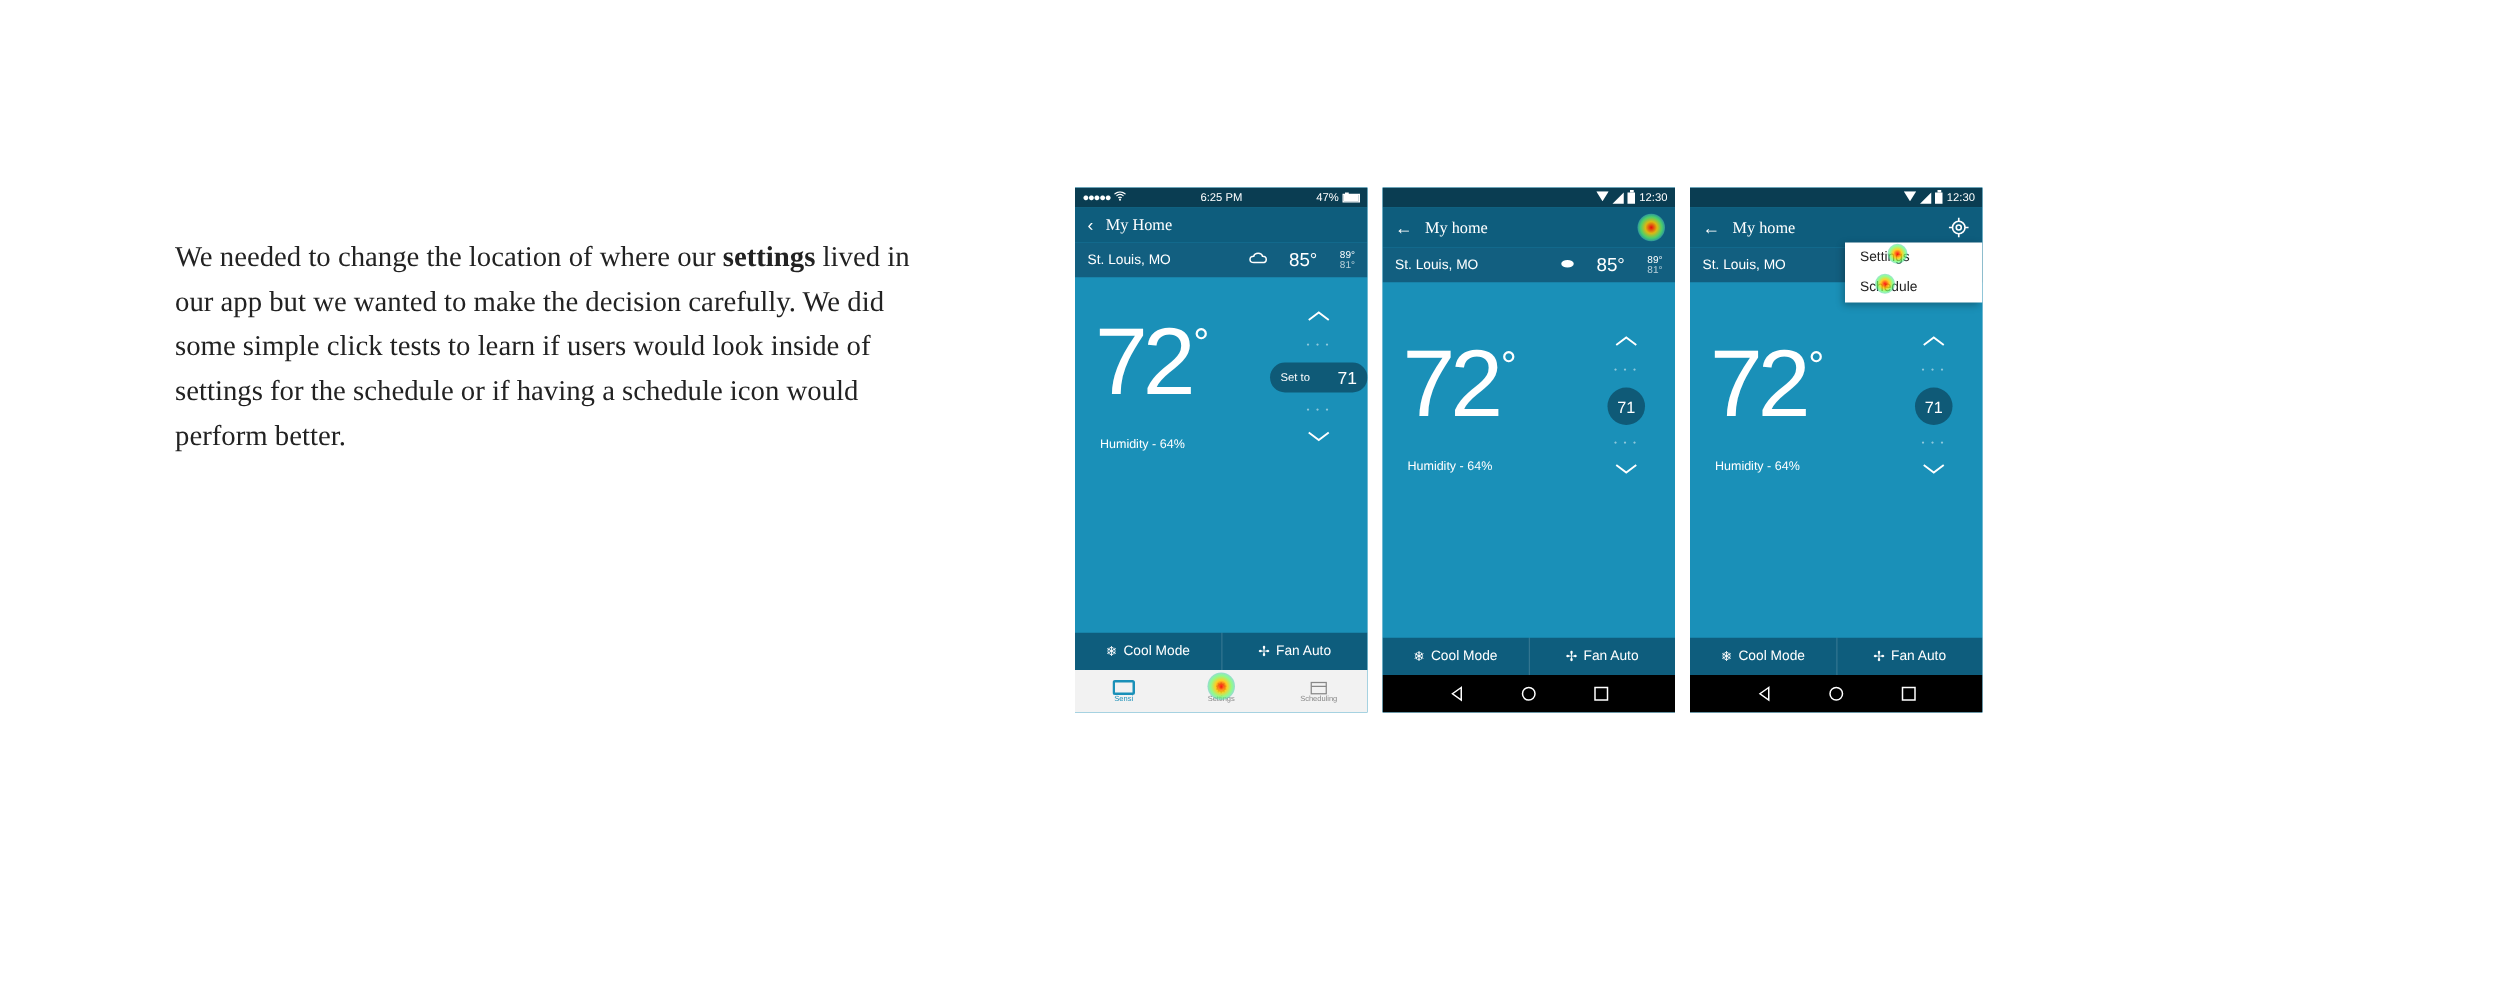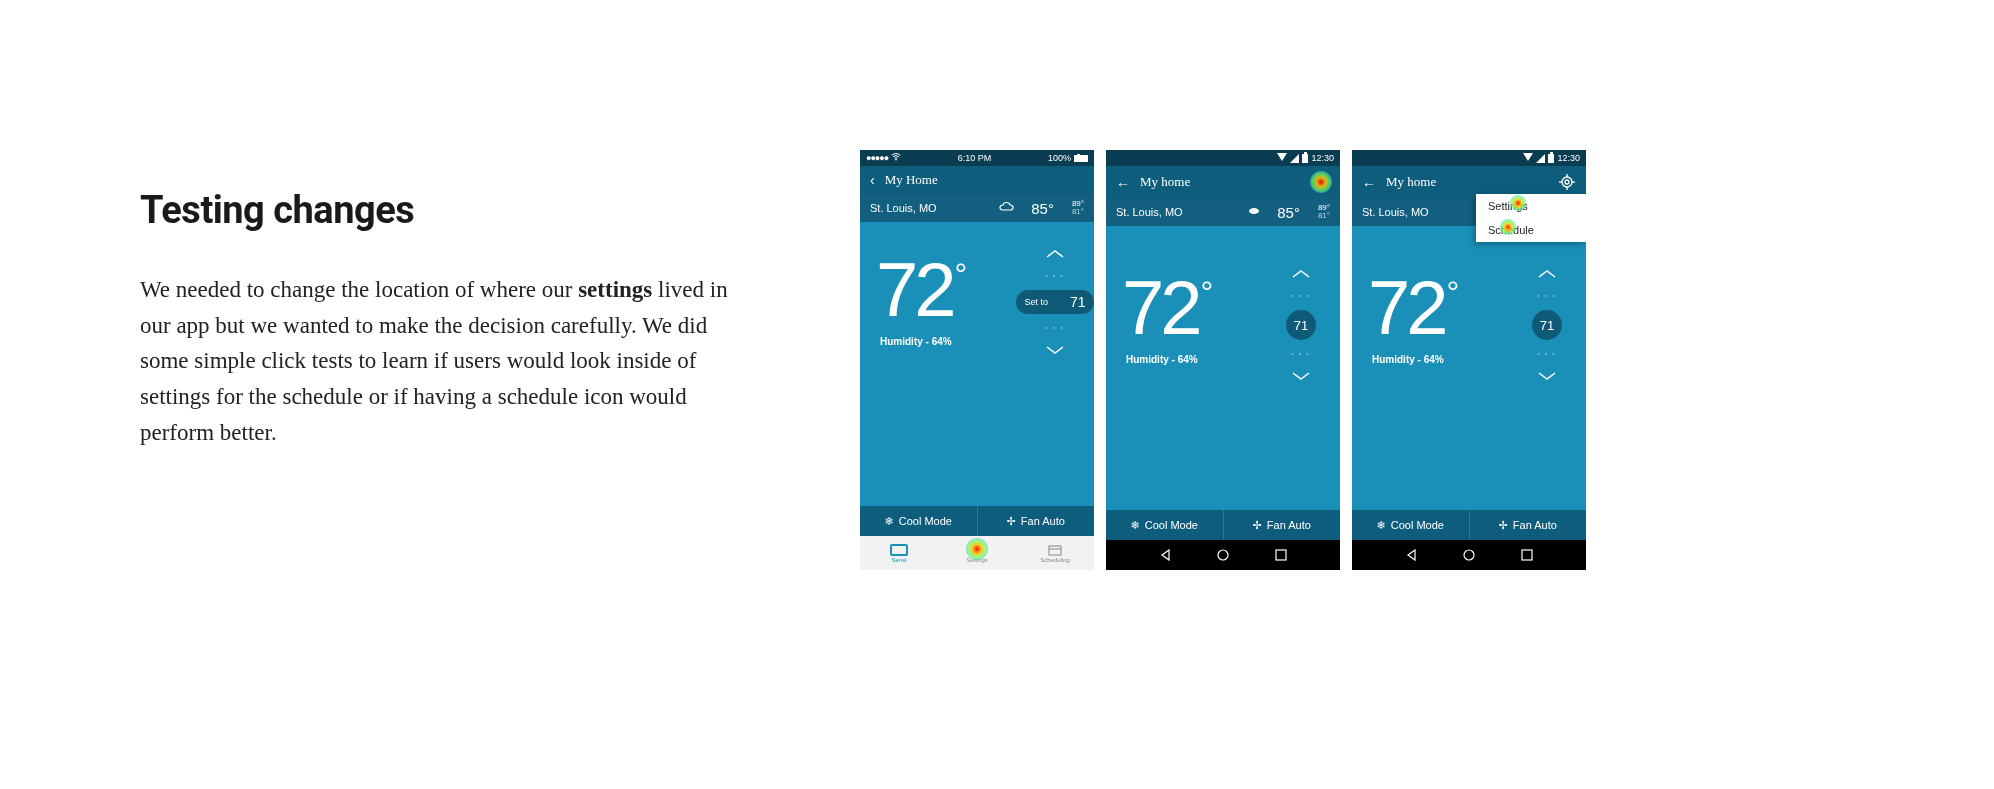--- a/index.html
+++ b/index.html
@@ -116,23 +116,23 @@
     font-weight: 100;
     color: #fff;
     line-height: 1;
     letter-spacing: -4px;
     display:flex; align-items:flex-start;
   }
   .big-temp .deg-sym { font-size: 32px; margin-top: 6px; margin-left: 2px; letter-spacing:0;}
   .humidity {
     color: #fff;
     font-size: 10px;
-    margin-top: 8px;
+    margin-top: 22px;
     margin-left: 4px;
-    font-weight: 700;
+    font-weight: 400;
   }
   .controls {
     position: absolute;
     right: 16px;
     top: 24px;
     width: 46px;
     display: flex;
     flex-direction: column;
     align-items: center;
     gap: 12px;
@@ -255,42 +255,41 @@
     border-width: 0 0 9px 9px;
     border-color: transparent transparent #fff transparent;
   }
 </style>
 </head>
 <body>
 
 <div class="container">
 
   <div class="text-col">
-    <h2 class="heading">Testing changes</h2>
     <p class="para">
       <span>We needed to change the location of where our </span><b>settings</b><span> lived in our app but we wanted to make the decision carefully. We did some simple click tests to learn if users would look inside of settings for the schedule or if having a schedule icon would perform better.</span>
     </p>
   </div>
 
   <div class="phones">
 
     <div class="phone">
       <div class="statusbar">
         <div class="sb-left">
           <span class="sb-dots">●●●●●</span>
           <span>
             <svg width="10" height="8" viewBox="0 0 10 8">
                 <path d="M5 7 L5 7 M1 2 Q5 -1 9 2 M2.5 3.5 Q5 1.5 7.5 3.5 M4 5 Q5 4.3 6 5" stroke="#fff" stroke-width="1" fill="none" stroke-linecap="round"></path>
                 <circle cx="5" cy="6.5" r="0.8" fill="#fff"></circle>
               </svg>
           </span>
         </div>
-        <div>6:10 PM</div>
+        <div>6:25 PM</div>
         <div class="sb-right">
-          <span>100%</span>
+          <span>47%</span>
           <span class="batt" style="width:14px;height:7px;border:1px solid #fff;background:none;position:relative;">
               <span style="position:absolute;left:0;top:0;width:100%;height:100%;background:#fff;"></span>
             </span>
         </div>
       </div>
       <div class="header">
         <span class="back">‹</span>
         <span class="title">My Home</span>
       </div>
       <div class="subheader">

